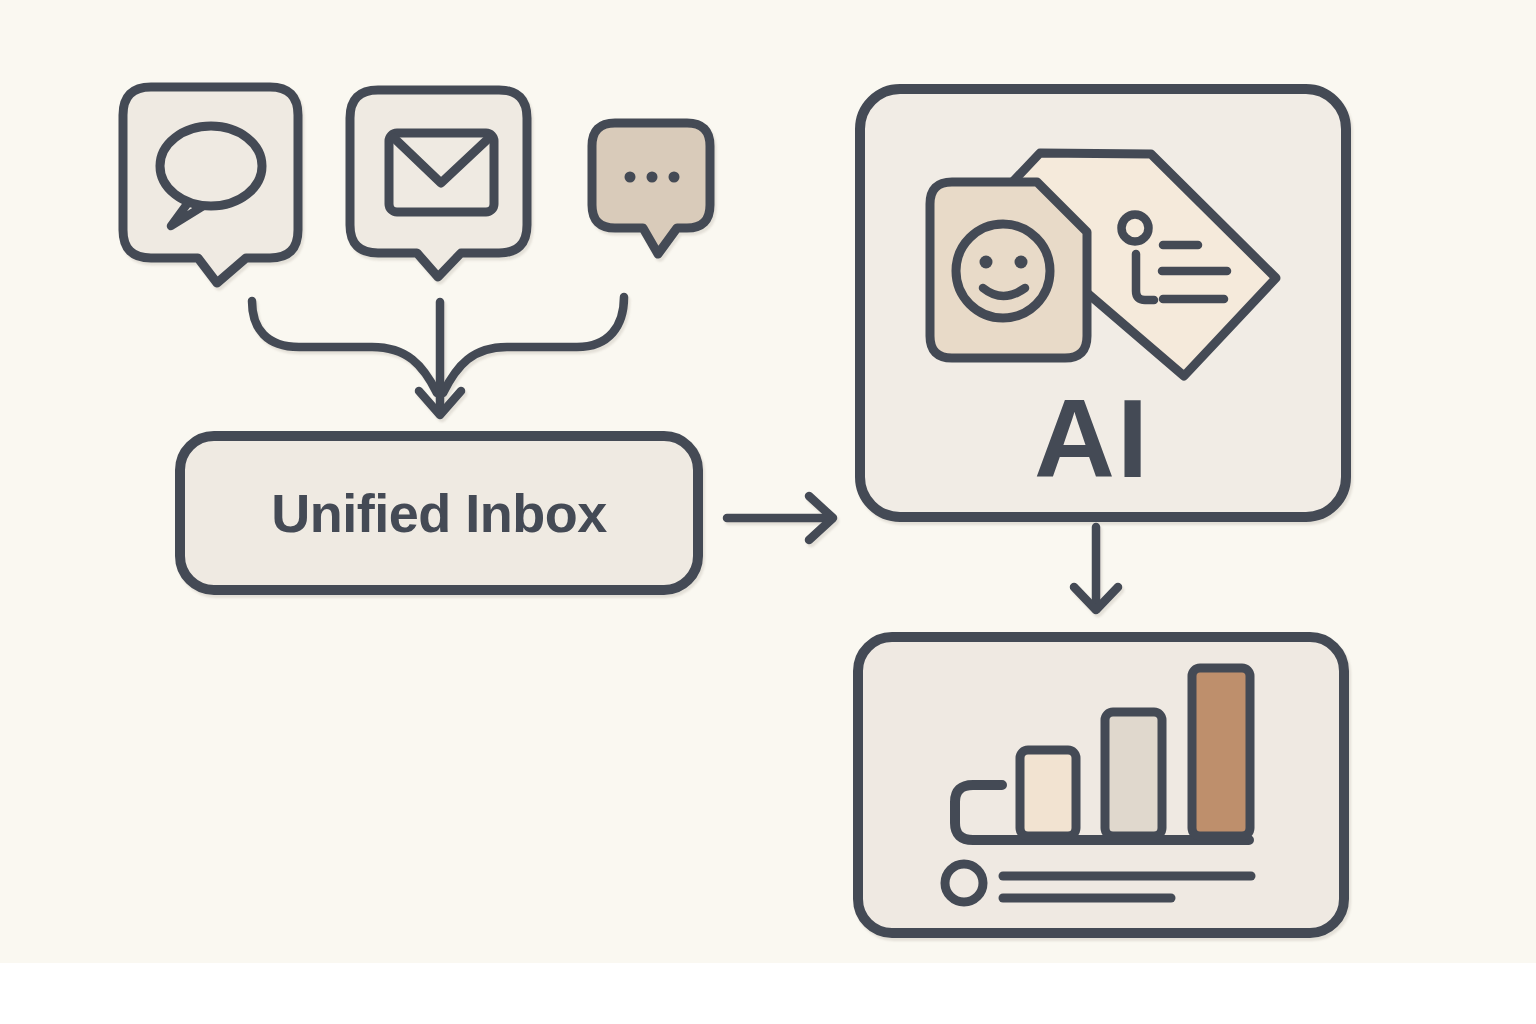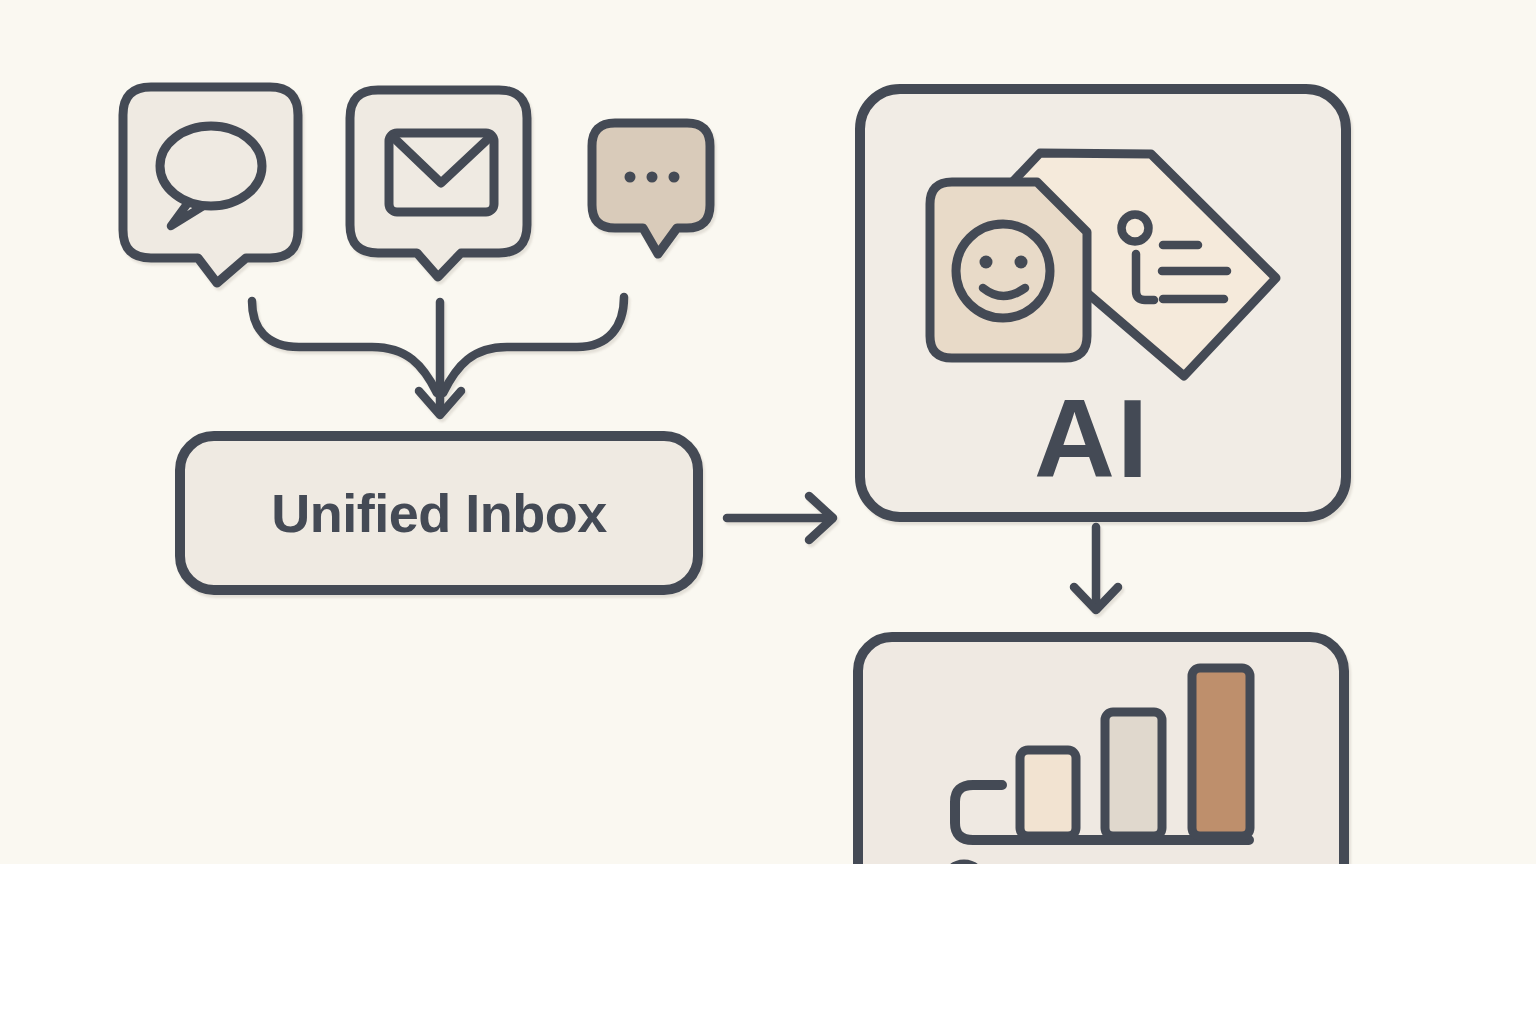--- a/index.html
+++ b/index.html
@@ -2,21 +2,21 @@
 <html style="--background: #FAF8F1; --ink: #444A55; --panel-fill: #EFEAE2; --ai-panel-fill: #F1ECE5; --analytics-panel-fill: #EFE9E2; --sms-fill: #D9CBBA; --card-fill: #E8DAC8; --tag-fill: #F5EADB; --bar-small-fill: #F2E3D1; --bar-medium-fill: #E0D8CD; --bar-tall-fill: #BE8F6C;"><head>
 <meta charset="utf-8">
 <style>
   html, body {
     margin: 0;
     padding: 0;
   }
   .stage {
     position: relative;
     width: 1536px;
-    height: 864px;
+    height: 963px;
     background: var(--background, #FAF8F1);
     overflow: hidden;
   }
   .stage svg {
     display: block;
     width: 1536px;
     height: 1024px;
     filter: drop-shadow(2px 3px 1px rgba(90, 80, 65, 0.14));
   }
   

